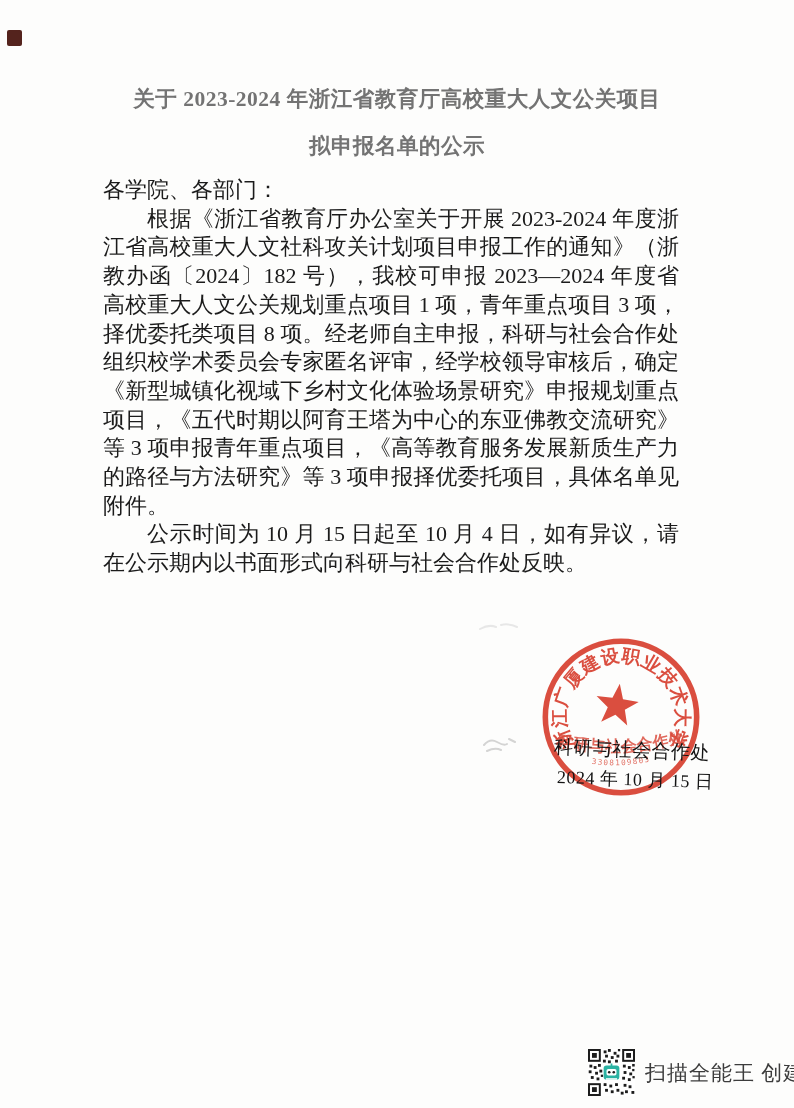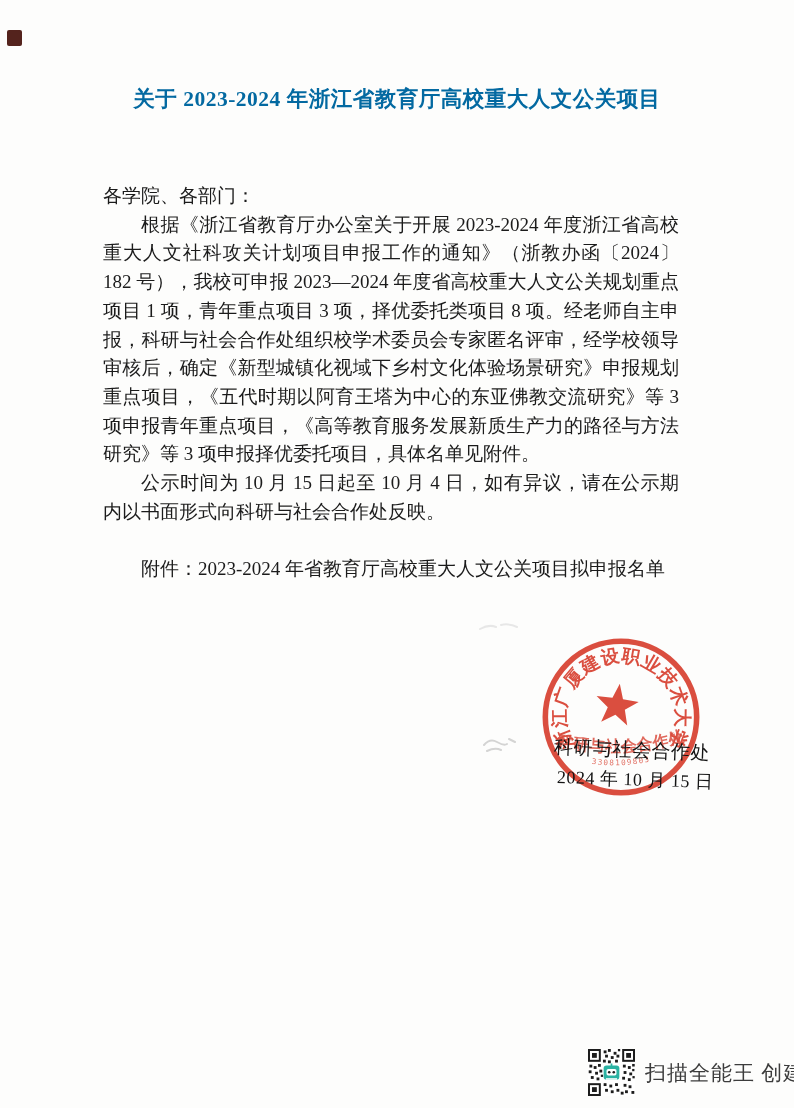--- a/index.html
+++ b/index.html
@@ -16,25 +16,25 @@
   
   .corner-mark {
     position:absolute; left:7px; top:30px;
     width:15px; height:16px;
     background:#54231d; border-radius:2px;
   }
   .title {
     position:absolute; top:76px; left:0; right:0;
     text-align:center;
     font-size:21.5px; font-weight:700; letter-spacing:.5px;
-    line-height:47px; color:#0369a1;
+    line-height:47px; color:#737373;
   }
   .body-text {
-    position:absolute; left:103px; top:182px; width:576px;
-    font-size:19px; line-height:28.7px; color:#1b1b1b;
+    position:absolute; left:103px; top:176px; width:576px;
+    font-size:22px; line-height:28.7px; color:#1b1b1b;
     text-align:justify;
   }
   .body-text p { text-indent:2em; }
   .body-text p.no-indent { text-indent:0; }
   .attachment-line { margin-top:28.7px; }
 
   
   .smudge { position:absolute; pointer-events:none; }
   .smudge-1 { left:481px; top:729px; width:40px; height:28px; opacity:.55; }
   .smudge-2 { left:477px; top:619px; width:44px; height:16px; opacity:.32; }
@@ -78,27 +78,27 @@
 </style>
 </head>
 <body>
 
 <div class="page">
 
   <div class="corner-mark"></div>
 
   <div class="title">
     <div>关于 2023-2024 年浙江省教育厅高校重大人文公关项目</div>
+    <div>拟申报名单的公示</div>
   </div>
 
   <div class="body-text">
     <p class="no-indent">各学院、各部门：</p>
     <p>根据《浙江省教育厅办公室关于开展 2023-2024 年度浙江省高校重大人文社科攻关计划项目申报工作的通知》（浙教办函〔2024〕182 号），我校可申报 2023—2024 年度省高校重大人文公关规划重点项目 1 项，青年重点项目 3 项，择优委托类项目 8 项。经老师自主申报，科研与社会合作处组织校学术委员会专家匿名评审，经学校领导审核后，确定《新型城镇化视域下乡村文化体验场景研究》申报规划重点项目，《五代时期以阿育王塔为中心的东亚佛教交流研究》等 3 项申报青年重点项目，《高等教育服务发展新质生产力的路径与方法研究》等 3 项申报择优委托项目，具体名单见附件。</p>
     <p>公示时间为 10 月 15 日起至 10 月 4 日，如有异议，请在公示期内以书面形式向科研与社会合作处反映。</p>
-    <p class="attachment-line">附件：2023-2024 年省教育厅高校重大人文公关项目拟申报名单</p>
   </div>
 
   <svg class="smudge smudge-1" viewBox="0 0 40 28">
     <path d="M3,16 q6,-7 13,-3 t10,2 M6,22 q8,-4 14,-1 M28,10 l6,3" fill="none" stroke="#b3b3b3" stroke-width="2" stroke-linecap="round"></path>
   </svg>
   <svg class="smudge smudge-2" viewBox="0 0 44 16">
     <path d="M3,10 q9,-5 16,-2 M24,6 q8,-2 16,2" fill="none" stroke="#bcbcbc" stroke-width="2" stroke-linecap="round"></path>
   </svg>
 
   <div class="seal">

